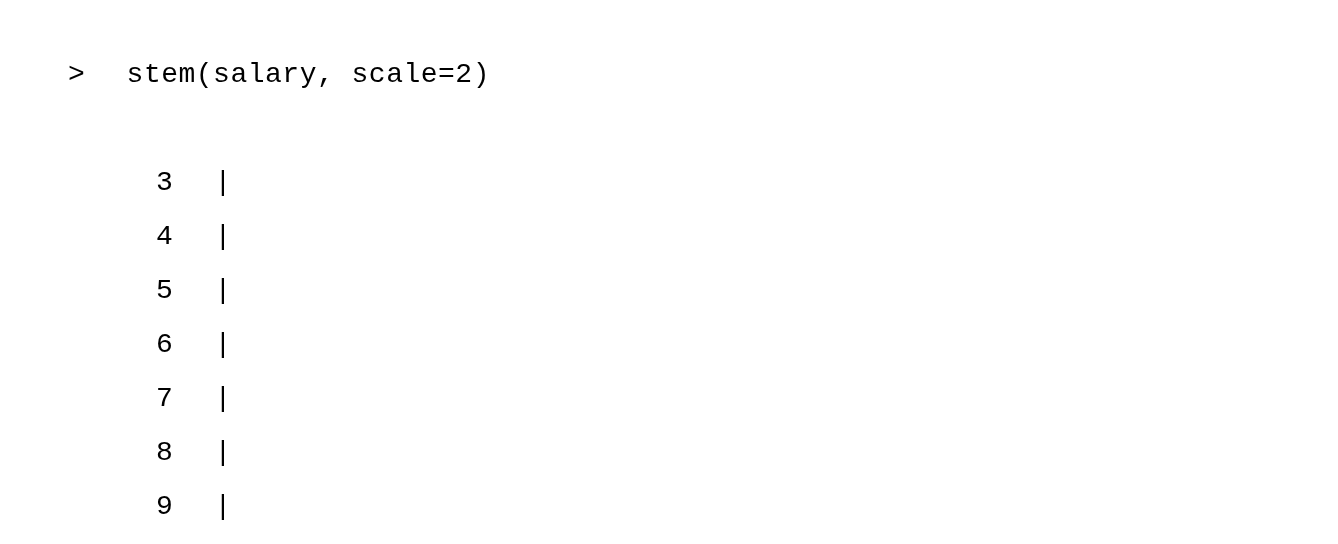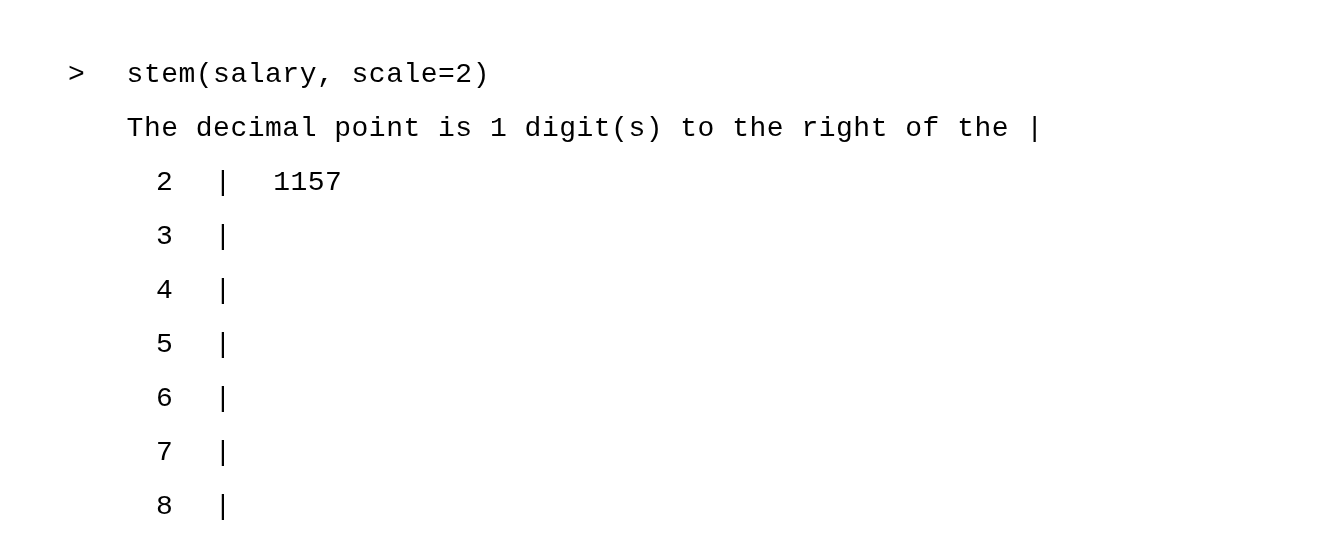--- a/index.html
+++ b/index.html
@@ -24,23 +24,22 @@
     }
     .prompt-line {
       white-space: pre;
       letter-spacing: 0.5px;
     }
   </style>
 </head>
 <body>
 
 <div class="prompt-line"><span>&gt; </span><span>stem(salary, scale=2)</span></div>
-<div class="line"><span>  </span><span>The decimal point is 1 digit(s) to the right of the |</span></div>
+<div class="line"><span>  </span></div>
 <div id="stem-rows">
-    <div class="line"><span>  </span><span> 2</span><span> | </span><span>1157</span></div>
     <div class="line"><span>  </span><span> 3</span><span> | </span><span></span></div>
     <div class="line"><span>  </span><span> 4</span><span> | </span><span></span></div>
     <div class="line"><span>  </span><span> 5</span><span> | </span><span></span></div>
     <div class="line"><span>  </span><span> 6</span><span> | </span><span></span></div>
     <div class="line"><span>  </span><span> 7</span><span> | </span><span></span></div>
     <div class="line"><span>  </span><span> 8</span><span> | </span><span></span></div>
     <div class="line"><span>  </span><span> 9</span><span> | </span><span></span></div>
   </div>
 
 </body></html>

